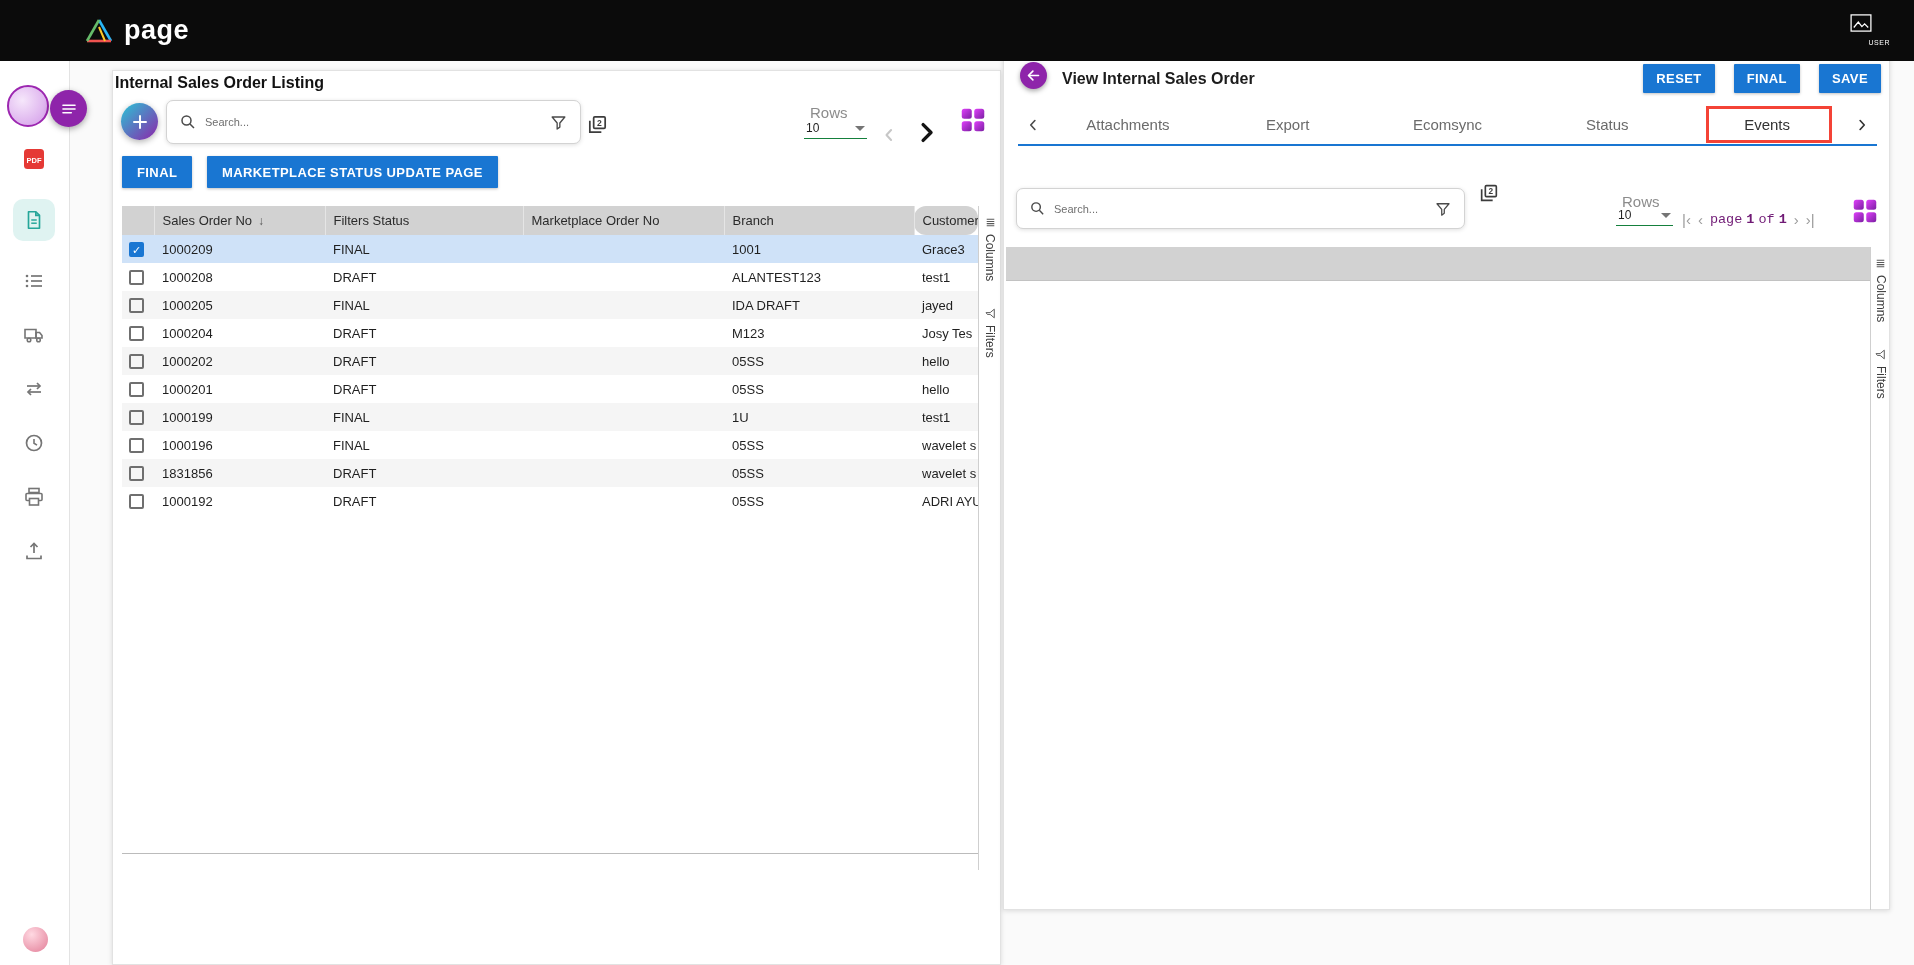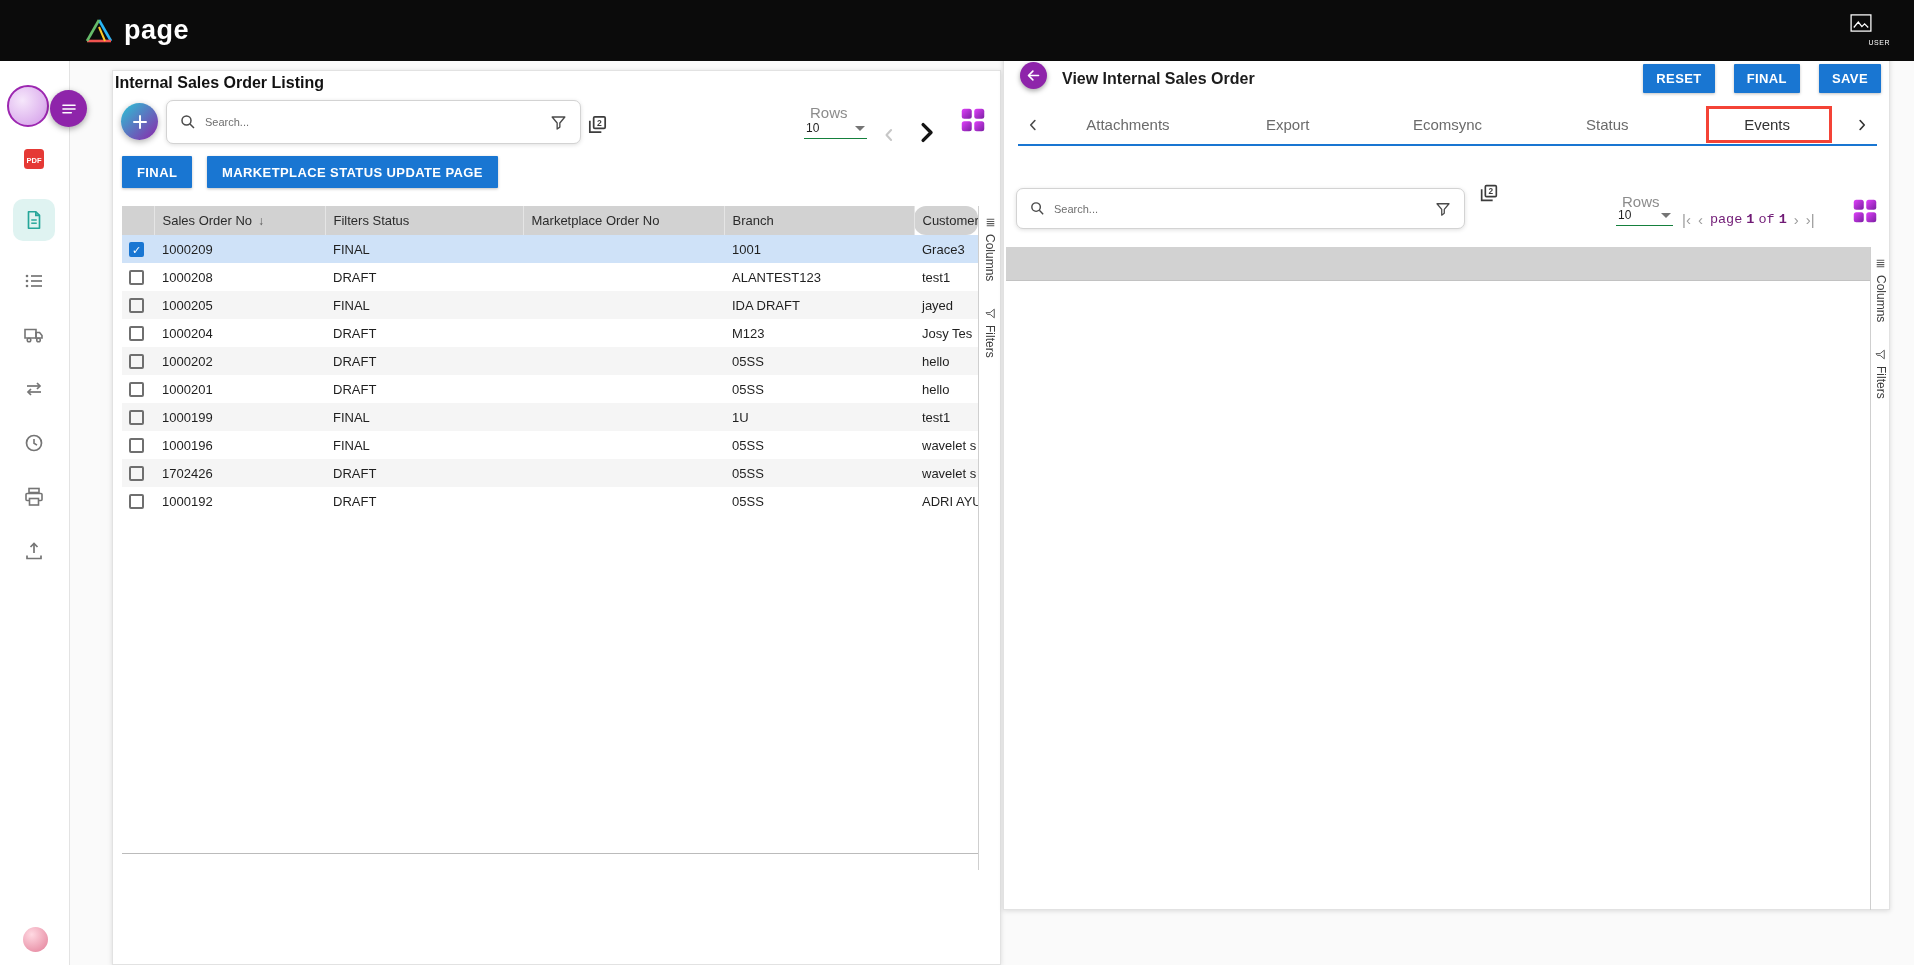--- a/index.html
+++ b/index.html
@@ -336,21 +336,21 @@
           <tr>
             <td class="cb-cell"><span class="cb"></span></td>
             <td>1000196</td>
             <td>FINAL</td>
             <td></td>
             <td>05SS</td>
             <td>wavelet s</td>
           </tr>
           <tr>
             <td class="cb-cell"><span class="cb"></span></td>
-            <td>1702426</td>
+            <td>1831856</td>
             <td>DRAFT</td>
             <td></td>
             <td>05SS</td>
             <td>wavelet s</td>
           </tr>
           <tr>
             <td class="cb-cell"><span class="cb"></span></td>
             <td>1000192</td>
             <td>DRAFT</td>
             <td></td>

